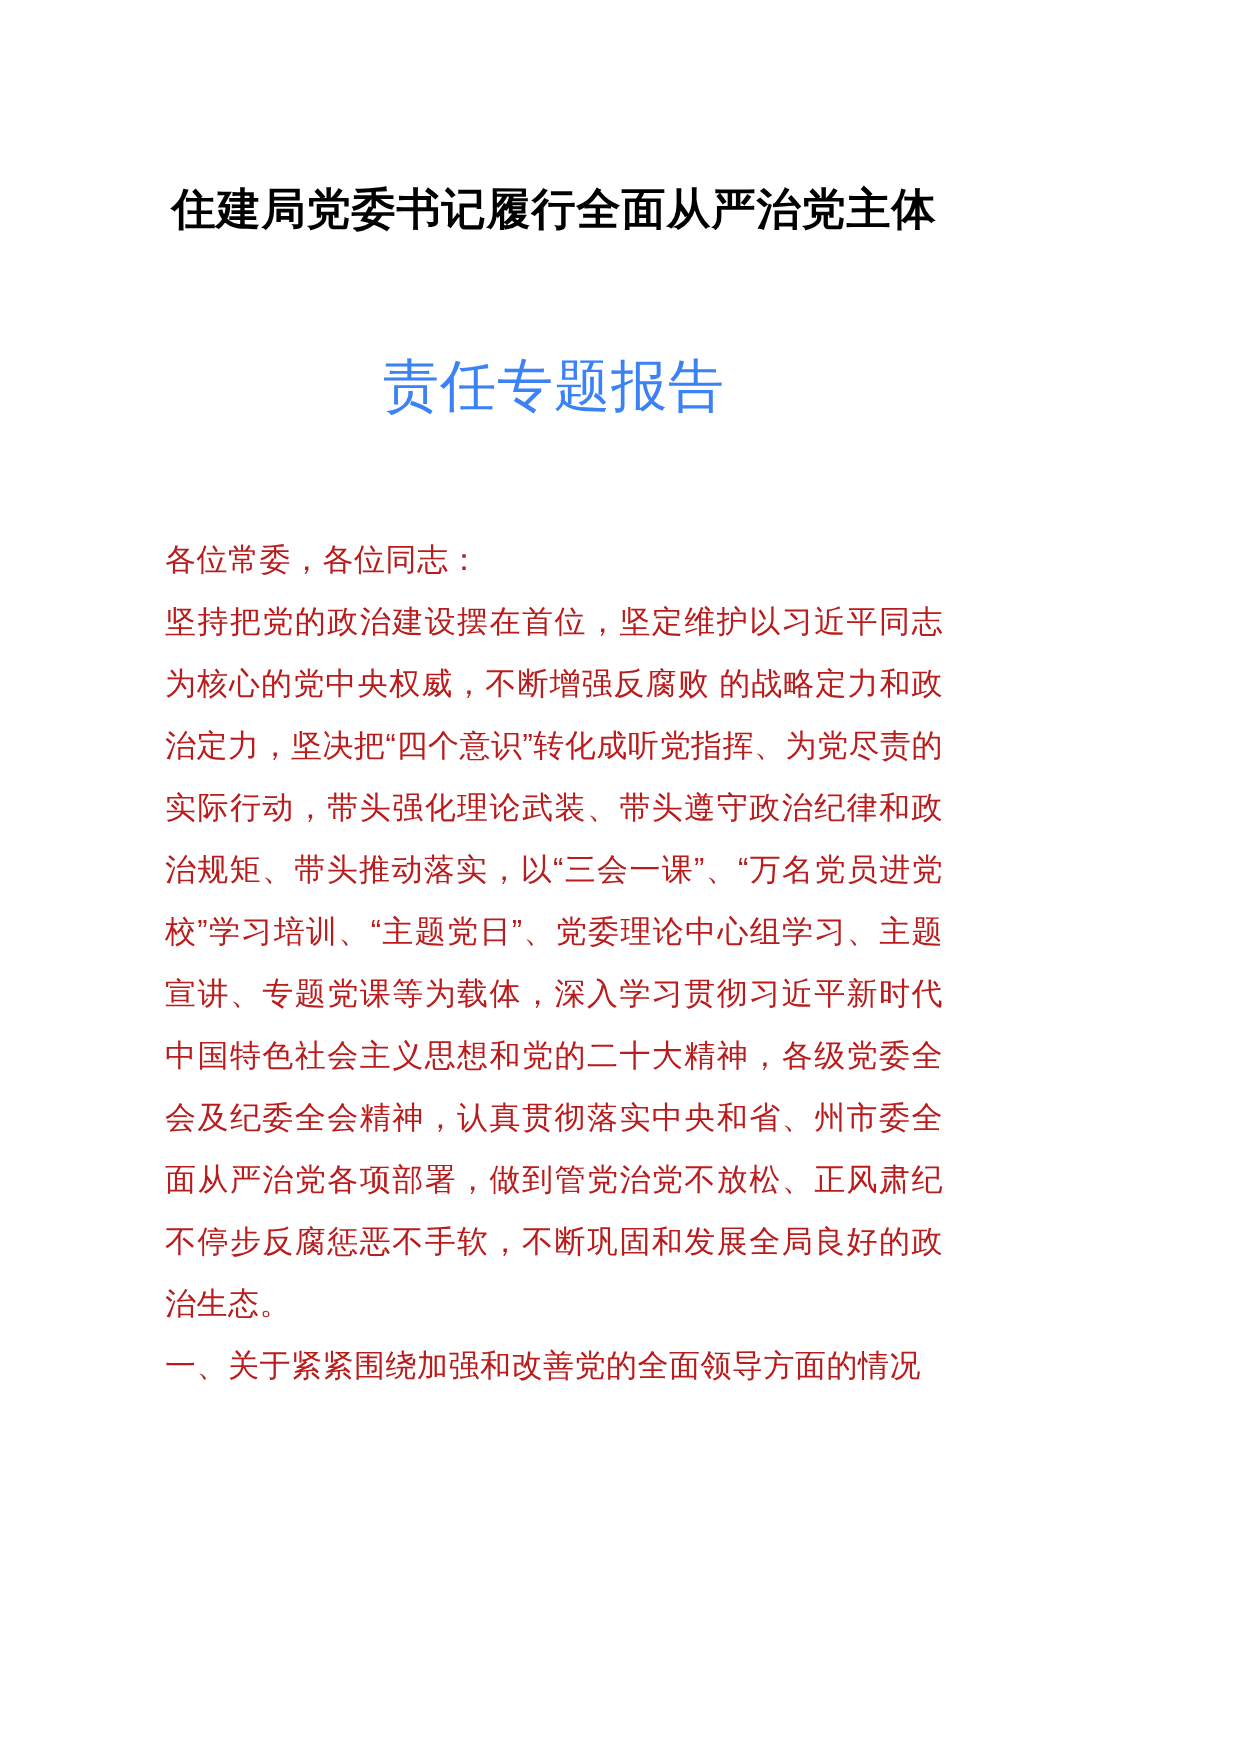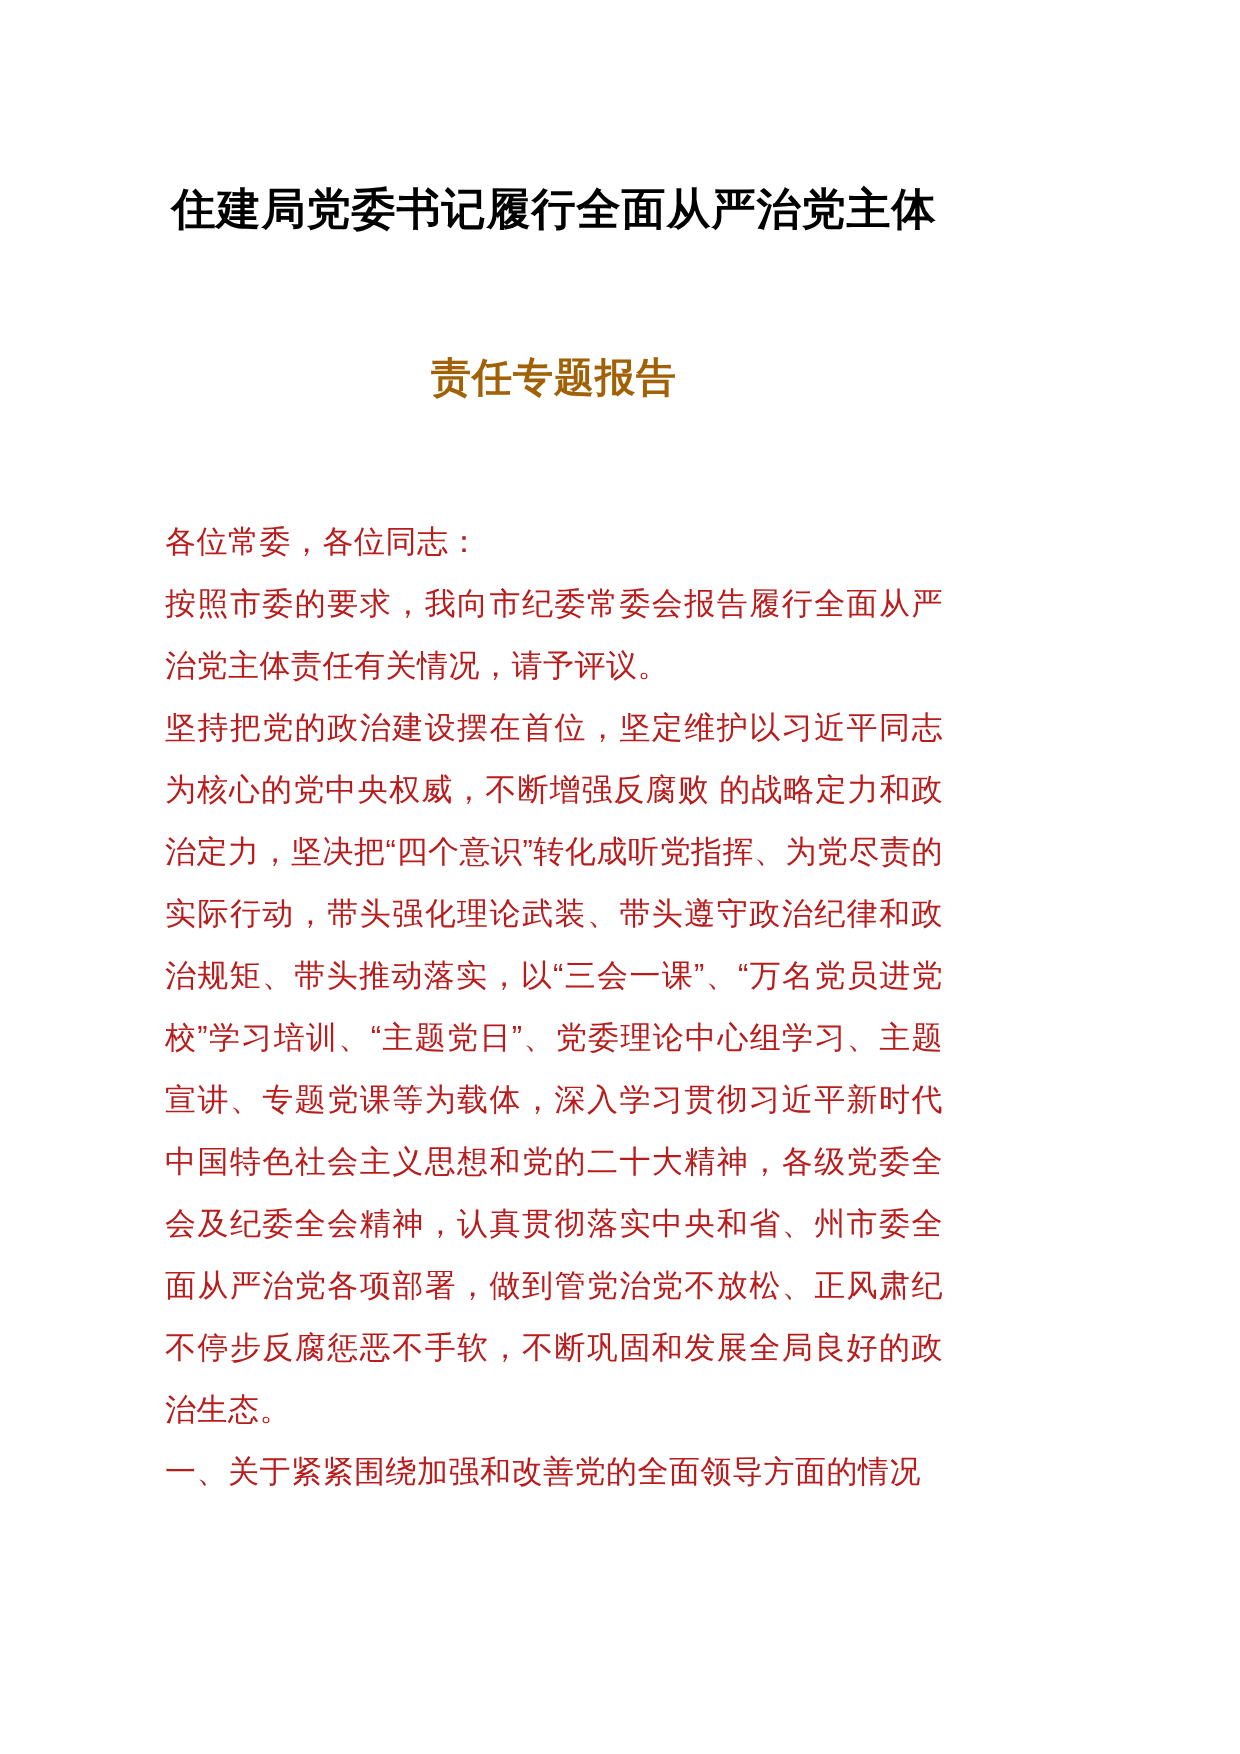--- a/index.html
+++ b/index.html
@@ -25,23 +25,23 @@
     margin-top: 185px;
     font-size: 44px;
     font-weight: 700;
     color: #000000;
     text-align: center;
     letter-spacing: 1px;
     line-height: 1.1;
   }
   .doc-title-2 {
     margin-top: 122px;
-    font-size: 40px;
-    font-weight: 700;
-    color: #a16207;
+    font-size: 56px;
+    font-weight: 400;
+    color: #3b82f6;
     text-align: center;
     letter-spacing: 1px;
     line-height: 1.1;
   }
   .body-text {
     margin-top: 112px;
   }
   .body-text p {
     font-size: 31px;
     line-height: 62px;
@@ -54,18 +54,17 @@
 </style>
 </head>
 <body>
 
 <div class="page">
   <div class="content">
     <h1 class="doc-title-1">住建局党委书记履行全面从严治党主体</h1>
     <h1 class="doc-title-2">责任专题报告</h1>
     <div class="body-text">
       <p>各位常委，各位同志：</p>
-      <p>按照市委的要求，我向市纪委常委会报告履行全面从严治党主体责任有关情况，请予评议。</p>
       <p>坚持把党的政治建设摆在首位，坚定维护以习近平同志为核心的党中央权威，不断增强反腐败 的战略定力和政治定力，坚决把“四个意识”转化成听党指挥、为党尽责的实际行动，带头强化理论武装、带头遵守政治纪律和政治规矩、带头推动落实，以“三会一课”、“万名党员进党校”学习培训、“主题党日”、党委理论中心组学习、主题宣讲、专题党课等为载体，深入学习贯彻习近平新时代中国特色社会主义思想和党的二十大精神，各级党委全会及纪委全会精神，认真贯彻落实中央和省、州市委全面从严治党各项部署，做到管党治党不放松、正风肃纪不停步反腐惩恶不手软，不断巩固和发展全局良好的政治生态。</p>
       <p>一、关于紧紧围绕加强和改善党的全面领导方面的情况</p>
     </div>
   </div>
 </div>
 
 </body></html>

